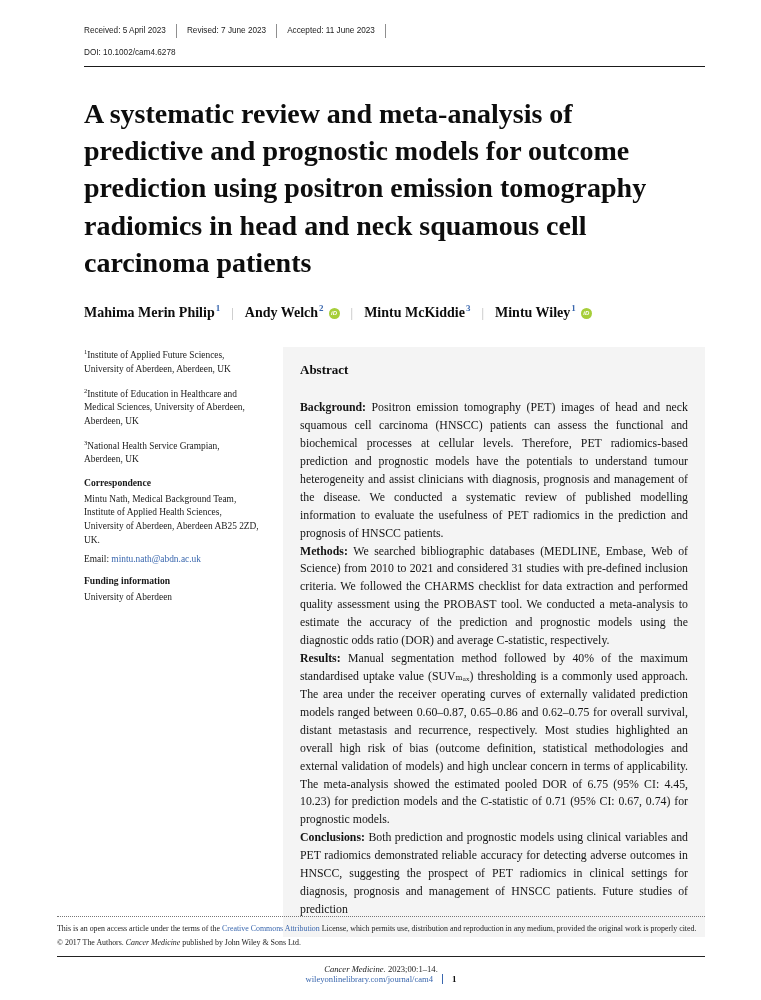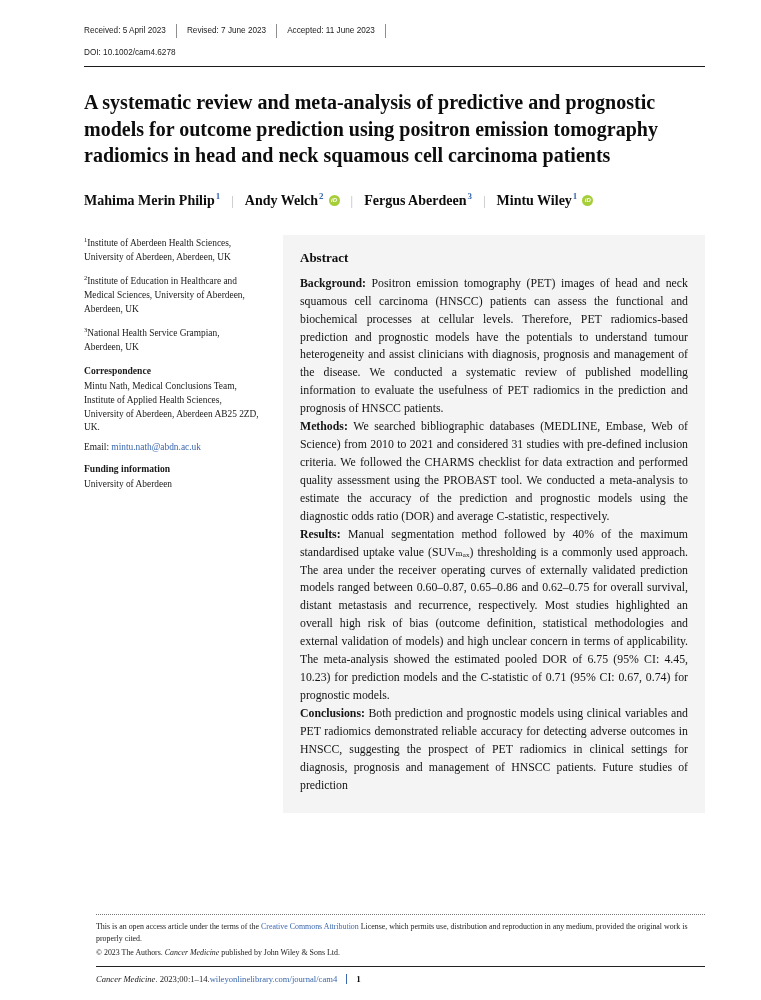--- a/index.html
+++ b/index.html
@@ -16,48 +16,48 @@
   
   .brand-row { display:flex; justify-content:space-between; align-items:center; margin-top:12px; height:44px; }
   .article-type { font-family:"Liberation Sans","DejaVu Sans",sans-serif; font-weight:700; font-size:11.5px; letter-spacing:4.5px; color:#111; }
   .logos { display:flex; align-items:center; gap:24px; }
   .cm-logo { display:flex; flex-direction:column; align-items:flex-end; }
   .cm-text { color:#e8820d; font-family:"Liberation Sans","DejaVu Sans",sans-serif; font-weight:700; font-size:15.5px; letter-spacing:0.2px; }
   .oa-badge { background:#e8820d; color:#fff; font-family:"Liberation Sans","DejaVu Sans",sans-serif; font-size:5.8px; line-height:1; padding:2px 8px 2.5px; border-radius:7px; margin-top:1px; letter-spacing:0.3px; }
   .wiley-logo { font-family:"Liberation Sans","DejaVu Sans",sans-serif; font-weight:700; font-size:18px; letter-spacing:3px; color:#0f0f0f; }
 
   
-  .title { margin-top:22px; width:588px; font-size:20px; line-height:1.33; font-weight:700; color:#0d0d0d; }
+  .title { margin-top:28px; width:588px; font-size:28px; line-height:1.33; font-weight:700; color:#0d0d0d; }
   .authors { margin-top:24px; display:flex; align-items:flex-start; flex-wrap:wrap; font-size:14px; font-weight:700; color:#0d0d0d; }
   .author { display:inline-flex; align-items:center; }
   .author sup { color:#3a67ae; font-size:9px; font-weight:700; position:relative; top:-5px; margin-left:1px; }
   .asep { color:#b8b8b8; font-weight:400; font-size:13px; margin:0 11px; }
   .orcid { display:inline-block; width:11px; height:11px; border-radius:50%; background:#a6ce39; color:#fff; font-family:"Liberation Sans","DejaVu Sans",sans-serif; font-size:6px; font-weight:700; font-style:italic; line-height:11px; text-align:center; margin-left:5px; cursor:pointer; }
 
   
   .columns { display:flex; gap:24px; margin-top:26px; }
   .left-col { flex:0 0 175px; width:175px; font-size:9.4px; line-height:1.45; color:#1a1a1a; }
   .aff { margin-bottom:9px; }
   .aff sup { font-size:6.5px; }
   .info-heading { font-weight:700; font-size:9.6px; margin:7px 0 3px; }
   .email-line { margin-top:6px; }
   .link { color:#3a67ae; text-decoration:none; cursor:pointer; }
 
   .abstract-box { flex:1; background:#f4f4f4; padding:15px 17px 18px; }
-  .abstract-heading { font-size:13px; font-weight:700; margin-bottom:9px; color:#0d0d0d; }
+  .abstract-heading { font-size:13px; font-weight:700; margin-bottom:21px; color:#0d0d0d; }
   .abs-sec { font-size:11.8px; line-height:1.52; text-align:justify; color:#141414; }
   .abs-sec b { font-weight:700; }
 
   
-  .page-footer { position:absolute; left:57px; right:56px; bottom:16px;margin-left:39px; }
+  .page-footer { position:absolute; left:57px; right:56px; bottom:16px; }
   .dotted { border-top:1.5px dotted #777; margin-bottom:6px; }
   .license, .copyright { font-size:7.9px; line-height:1.5; color:#1a1a1a; }
   .copyright { margin-top:2px; }
   .footer-rule { border-top:1.1px solid #222; margin-top:7px; }
-  .citation-row { display:flex; justify-content:flex-start; align-items:center; margin-top:7px; font-size:8.6px; }
+  .citation-row { display:flex; justify-content:space-between; align-items:center; margin-top:7px; font-size:8.6px;flex-direction:column; }
   .cit-left i { font-style:italic; }
   .cit-right { display:flex; align-items:center; }
   .page-num { font-weight:700; font-size:9px; color:#111; border-left:1.3px solid #3a67ae; padding-left:9px; margin-left:9px; }
 </style>
 </head>
 <body>
 
 <div class="page">
 
   <header>
@@ -78,60 +78,60 @@
         <sup>1</sup>
       </span>
     <span class="asep">|</span>
     <span class="author">
         <span>Andy Welch</span>
         <sup>2</sup>
         <span class="orcid">iD</span>
       </span>
     <span class="asep">|</span>
     <span class="author">
-        <span>Fergus Aberdeen</span>
+        <span>Mintu McKiddie</span>
         <sup>3</sup>
       </span>
     <span class="asep">|</span>
     <span class="author">
         <span>Mintu Wiley</span>
         <sup>1</sup>
         <span class="orcid">iD</span>
       </span>
   </div>
 
   <div class="columns">
 
     <aside class="left-col">
-      <p class="aff"><sup>1</sup><span>Institute of Aberdeen Health Sciences, University of Aberdeen, Aberdeen, UK</span></p>
+      <p class="aff"><sup>1</sup><span>Institute of Applied Future Sciences, University of Aberdeen, Aberdeen, UK</span></p>
       <p class="aff"><sup>2</sup><span>Institute of Education in Healthcare and Medical Sciences, University of Aberdeen, Aberdeen, UK</span></p>
       <p class="aff"><sup>3</sup><span>National Health Service Grampian, Aberdeen, UK</span></p>
 
       <p class="info-heading">Correspondence</p>
-      <p>Mintu Nath, Medical Conclusions Team, Institute of Applied Health Sciences, University of Aberdeen, Aberdeen AB25 2ZD, UK.</p>
+      <p>Mintu Nath, Medical Background Team, Institute of Applied Health Sciences, University of Aberdeen, Aberdeen AB25 2ZD, UK.</p>
       <p class="email-line"><span>Email: </span><a class="link">mintu.nath@abdn.ac.uk</a></p>
 
       <p class="info-heading">Funding information</p>
       <p>University of Aberdeen</p>
     </aside>
 
     <section class="abstract-box">
       <h2 class="abstract-heading">Abstract</h2>
       <p class="abs-sec"><b>Background:</b> <span>Positron emission tomography (PET) images of head and neck squamous cell carcinoma (HNSCC) patients can assess the functional and biochemical processes at cellular levels. Therefore, PET radiomics-based prediction and prognostic models have the potentials to understand tumour heterogeneity and assist clinicians with diagnosis, prognosis and management of the disease. We conducted a systematic review of published modelling information to evaluate the usefulness of PET radiomics in the prediction and prognosis of HNSCC patients.</span></p>
       <p class="abs-sec"><b>Methods:</b> <span>We searched bibliographic databases (MEDLINE, Embase, Web of Science) from 2010 to 2021 and considered 31 studies with pre-defined inclusion criteria. We followed the CHARMS checklist for data extraction and performed quality assessment using the PROBAST tool. We conducted a meta-analysis to estimate the accuracy of the prediction and prognostic models using the diagnostic odds ratio (DOR) and average C-statistic, respectively.</span></p>
       <p class="abs-sec"><b>Results:</b> <span>Manual segmentation method followed by 40% of the maximum standardised uptake value (SUVₘₐₓ) thresholding is a commonly used approach. The area under the receiver operating curves of externally validated prediction models ranged between 0.60–0.87, 0.65–0.86 and 0.62–0.75 for overall survival, distant metastasis and recurrence, respectively. Most studies highlighted an overall high risk of bias (outcome definition, statistical methodologies and external validation of models) and high unclear concern in terms of applicability. The meta-analysis showed the estimated pooled DOR of 6.75 (95% CI: 4.45, 10.23) for prediction models and the C-statistic of 0.71 (95% CI: 0.67, 0.74) for prognostic models.</span></p>
       <p class="abs-sec"><b>Conclusions:</b> <span>Both prediction and prognostic models using clinical variables and PET radiomics demonstrated reliable accuracy for detecting adverse outcomes in HNSCC, suggesting the prospect of PET radiomics in clinical settings for diagnosis, prognosis and management of HNSCC patients. Future studies of prediction</span></p>
     </section>
 
   </div>
 
   <footer class="page-footer">
     <div class="dotted"></div>
     <p class="license"><span>This is an open access article under the terms of the </span><a class="link">Creative Commons Attribution</a><span> License, which permits use, distribution and reproduction in any medium, provided the original work is properly cited.</span></p>
-    <p class="copyright"><span>© 2023 The Authors. </span><i>Cancer Medicine</i><span> published by John Wiley &amp; Sons Ltd.</span></p>
+    <p class="copyright"><span>© 2017 The Authors. </span><i>Cancer Medicine</i><span> published by John Wiley &amp; Sons Ltd.</span></p>
     <div class="footer-rule"></div>
     <div class="citation-row">
       <div class="cit-left"><i>Cancer Medicine.</i><span> 2023;00:1–14.</span></div>
       <div class="cit-right">
         <a class="link">wileyonlinelibrary.com/journal/cam4</a>
         <span class="page-num">1</span>
       </div>
     </div>
   </footer>
 

